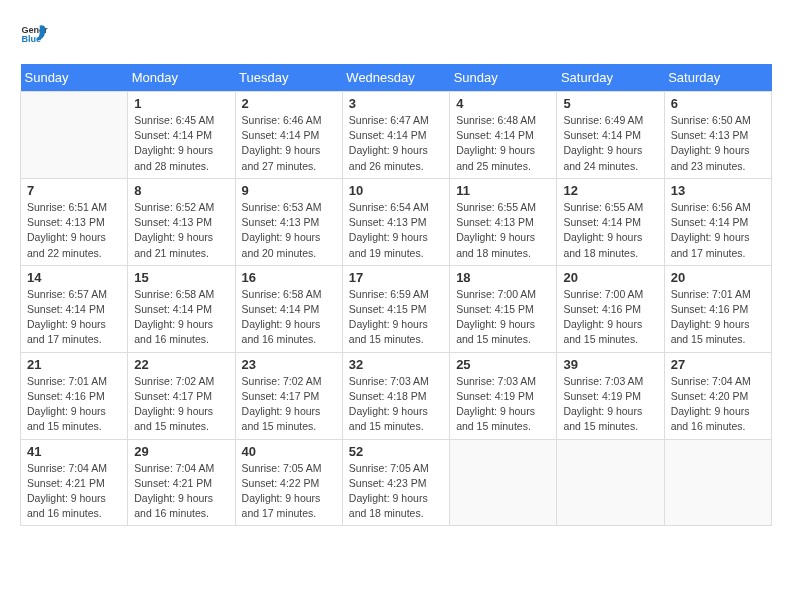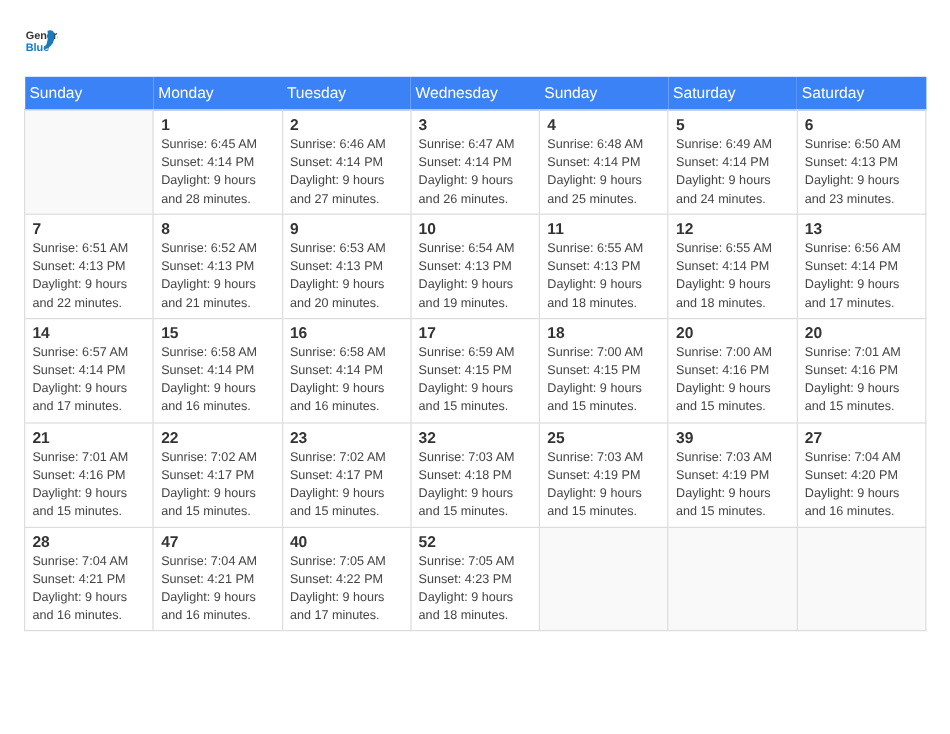--- a/index.html
+++ b/index.html
@@ -215,25 +215,25 @@
           <span class="day-number">39</span>
           <div class="day-info">Sunrise: 7:03 AM<br>Sunset: 4:19 PM<br>Daylight: 9 hours and 15 minutes.</div>
         </td>
         <td>
           <span class="day-number">27</span>
           <div class="day-info">Sunrise: 7:04 AM<br>Sunset: 4:20 PM<br>Daylight: 9 hours and 16 minutes.</div>
         </td>
       </tr>
       <tr>
         <td>
-          <span class="day-number">28</span>
+          <span class="day-number">41</span>
           <div class="day-info">Sunrise: 7:04 AM<br>Sunset: 4:21 PM<br>Daylight: 9 hours and 16 minutes.</div>
         </td>
         <td>
-          <span class="day-number">47</span>
+          <span class="day-number">29</span>
           <div class="day-info">Sunrise: 7:04 AM<br>Sunset: 4:21 PM<br>Daylight: 9 hours and 16 minutes.</div>
         </td>
         <td>
           <span class="day-number">40</span>
           <div class="day-info">Sunrise: 7:05 AM<br>Sunset: 4:22 PM<br>Daylight: 9 hours and 17 minutes.</div>
         </td>
         <td>
           <span class="day-number">52</span>
           <div class="day-info">Sunrise: 7:05 AM<br>Sunset: 4:23 PM<br>Daylight: 9 hours and 18 minutes.</div>
         </td>

